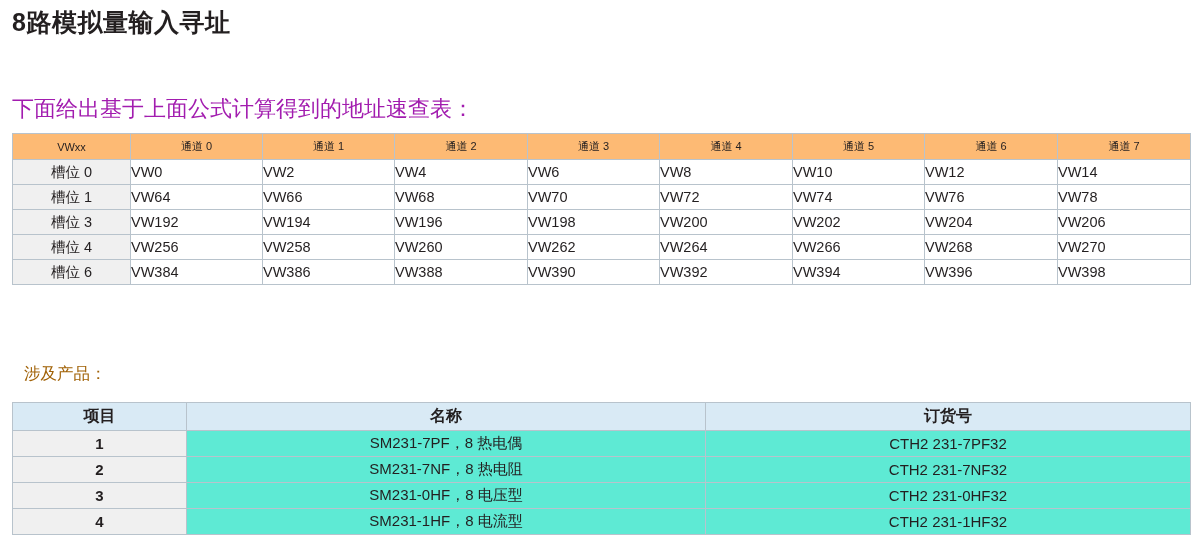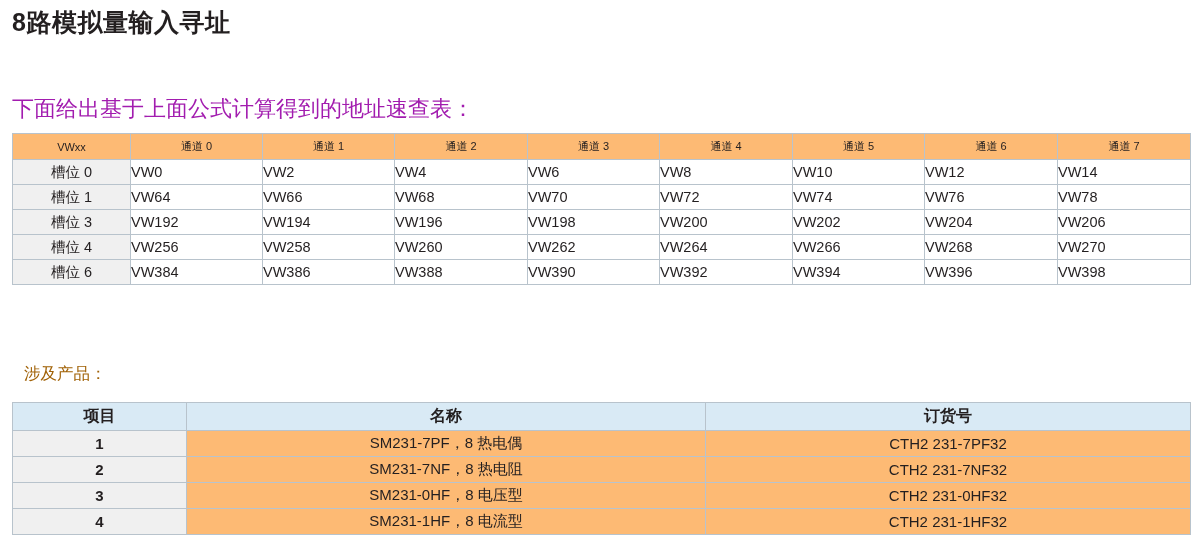--- a/index.html
+++ b/index.html
@@ -108,21 +108,21 @@
     background: #d9eaf5;
     font-weight: bold;
     font-size: 16px;
     height: 27px;
   }
   table.prod tbody td.idx {
     background: #f0f0f0;
     font-weight: bold;
   }
   table.prod tbody td {
-    background: #fdba74;
+    background: #5eead4;
     font-weight: normal;
   }
 </style>
 </head>
 <body>
 
 <div class="page">
 
   <div class="title">8路模拟量输入寻址</div>
 

